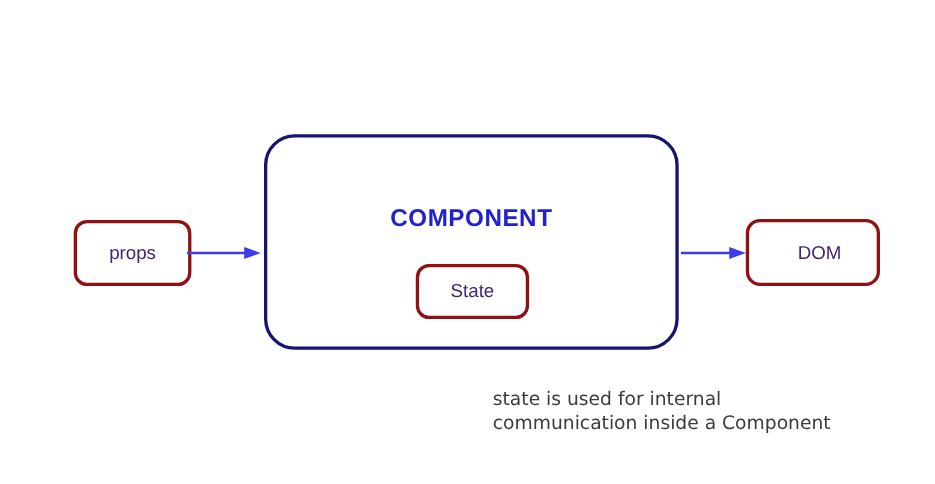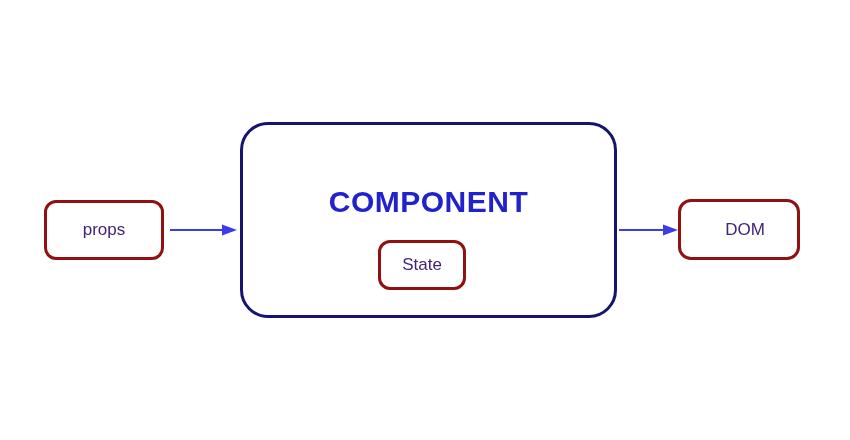--- a/index.html
+++ b/index.html
@@ -24,45 +24,45 @@
     position: absolute;
     background: #ffffff;
     border: 3px solid var(--red-border);
     display: flex;
     align-items: center;
     justify-content: center;
     color: var(--box-text);
     font-size: 17px;
   }
   .props-box {
-    left: 44px; top: 200px;
-    width: 120px; height: 60px;
+    left: 67px; top: 200px;
+    width: 107px; height: 60px;
     border-radius: 12px;
   }
   .component-box {
     position: absolute;
     left: 240px; top: 122px;
     width: 377px; height: 196px;
     background: #ffffff;
     border: 3px solid var(--navy-border);
     border-radius: 28px;
   }
   .component-title {
     position: absolute;
     left: 0; right: 0;
     top: 60px;
     text-align: center;
-    font-size: 30px;
+    font-size: 22px;
     font-weight: bold;
     color: var(--component-text);
     letter-spacing: 0.5px;
   }
   .state-box {
     left: 378px; top: 240px;
-    width: 88px; height: 50px;
+    width: 103px; height: 50px;
     border-radius: 12px;
   }
   .dom-box {
     left: 678px; top: 199px;
     width: 122px; height: 61px;
     border-radius: 13px;
     padding-left: 12px;
   }
   .arrow {
     position: absolute;
@@ -103,14 +103,18 @@
 
   <svg class="arrow arrow-2" width="60" height="16" viewBox="0 0 60 16">
     <line x1="0" y1="8" x2="47" y2="8" stroke="currentColor" stroke-width="2.2"></line>
     <polygon points="44,2.5 59,8 44,13.5" fill="currentColor"></polygon>
   </svg>
 
   <div class="node dom-box">
     <span>DOM</span>
   </div>
 
+  <div class="caption">
+    <div>state is used for internal</div>
+    <div>communication inside a Component</div>
+  </div>
 
 </div>
 
 </body></html>

